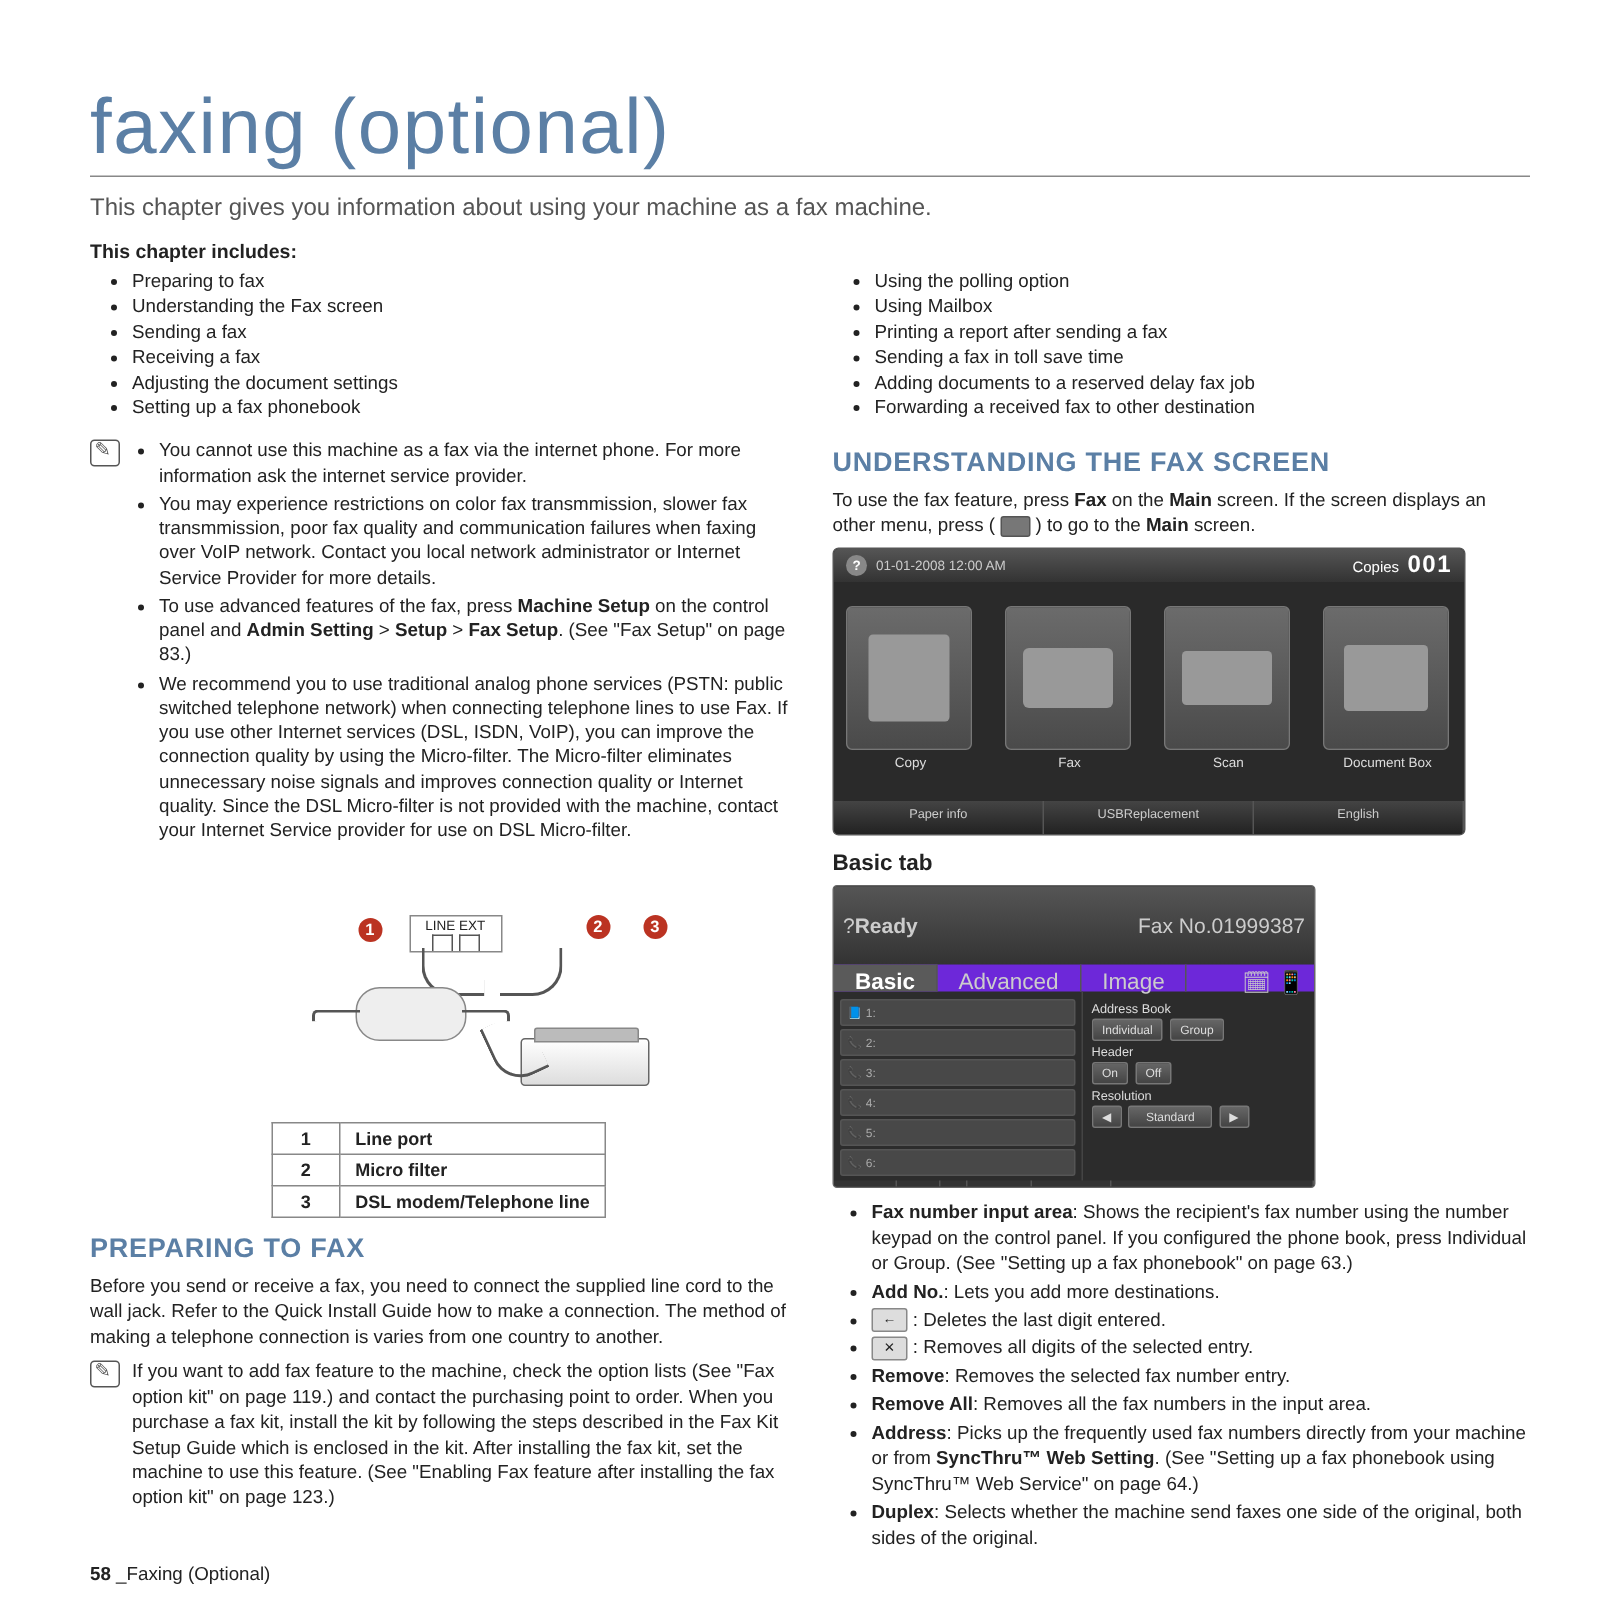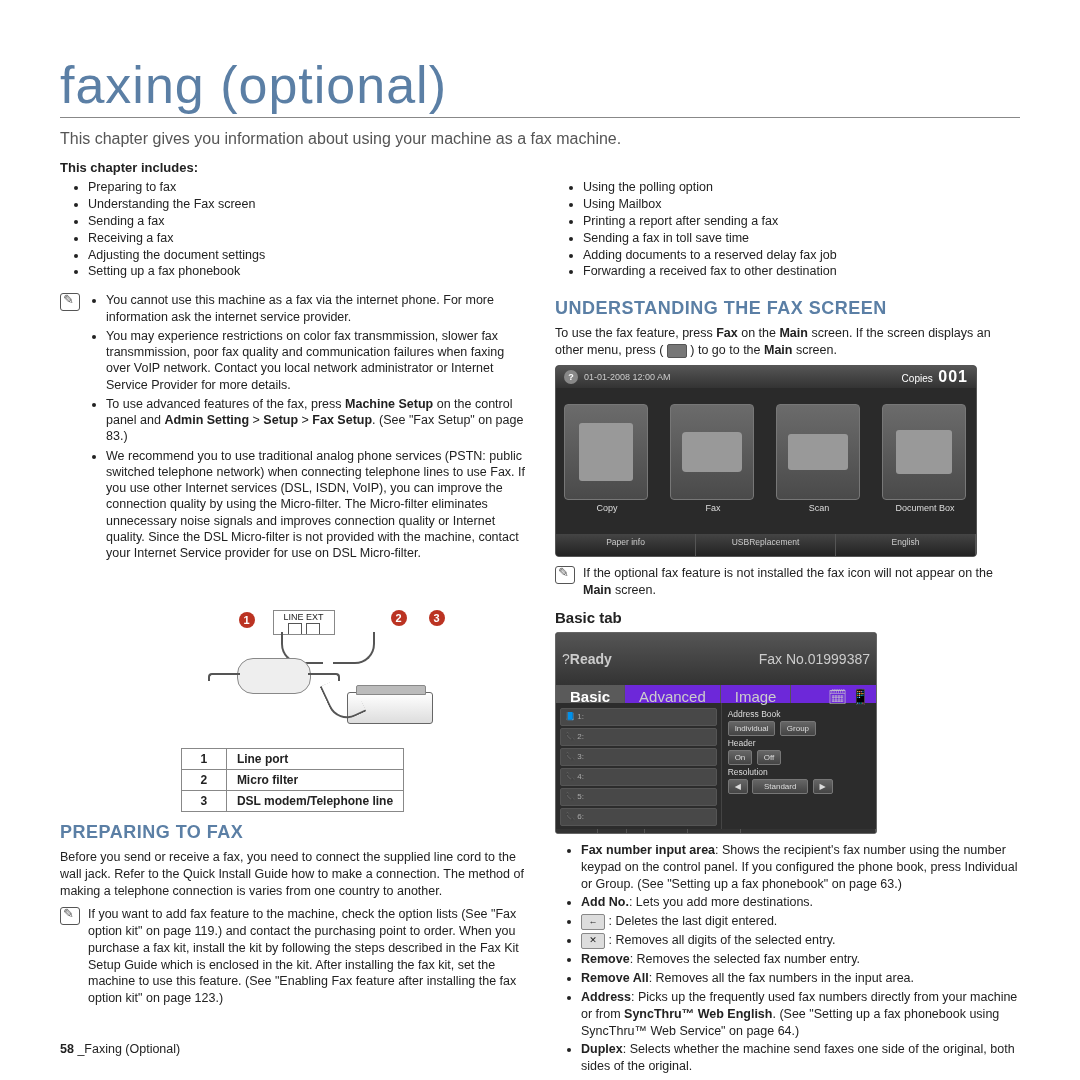--- a/index.html
+++ b/index.html
@@ -255,24 +255,20 @@
               <div class="lbl">Document Box</div>
             </div>
         </div>
         <div class="ss-bot">
           <div>Paper info</div>
           <div>USBReplacement</div>
           <div>English</div>
         </div>
       </div>
 
-      <div class="note-row">
-        <span class="note-icon"></span>
-        <div class="body" style="margin:0">If the optional fax feature is not installed the fax icon will not appear on the <b>Main</b> screen.</div>
-      </div>
 
       <div class="h3">Basic tab</div>
 
       <div class="tabshot">
         <div class="tbar">
           <span><span class="qmark">?</span><b>Ready</b></span>
           <span>Fax No.01999387</span>
         </div>
         <div class="tabs">
           <div class="active">Basic</div>
@@ -312,21 +308,21 @@
         </div>
       </div>
 
       <ul class="features">
         <li><b>Fax number input area</b><span>: Shows the recipient's fax number using the number keypad on the control panel. If you configured the phone book, press Individual or Group. (See "Setting up a fax phonebook" on page 63.)</span></li>
         <li><b>Add No.</b><span>: Lets you add more destinations.</span></li>
         <li><span class="smallico">←</span>&nbsp;:&nbsp;<span>Deletes the last digit entered.</span></li>
         <li><span class="smallico">✕</span>&nbsp;:&nbsp;<span>Removes all digits of the selected entry.</span></li>
         <li><b>Remove</b><span>: Removes the selected fax number entry.</span></li>
         <li><b>Remove All</b><span>: Removes all the fax numbers in the input area.</span></li>
-        <li><b>Address</b>: Picks up the frequently used fax numbers directly from your machine or from <b>SyncThru™ Web English</b>. (See "Setting up a fax phonebook using SyncThru™ Web Service" on page 64.)</li>
+        <li><b>Address</b>: Picks up the frequently used fax numbers directly from your machine or from <b>SyncThru™ Web Setting</b>. (See "Setting up a fax phonebook using SyncThru™ Web Service" on page 64.)</li>
         <li><b>Duplex</b><span>: Selects whether the machine send faxes one side of the original, both sides of the original.</span></li>
       </ul>
     </div>
   </div>
 
   <div class="footer">
     <b>58</b>
     <span>_Faxing (Optional)</span>
   </div>
 </div>

